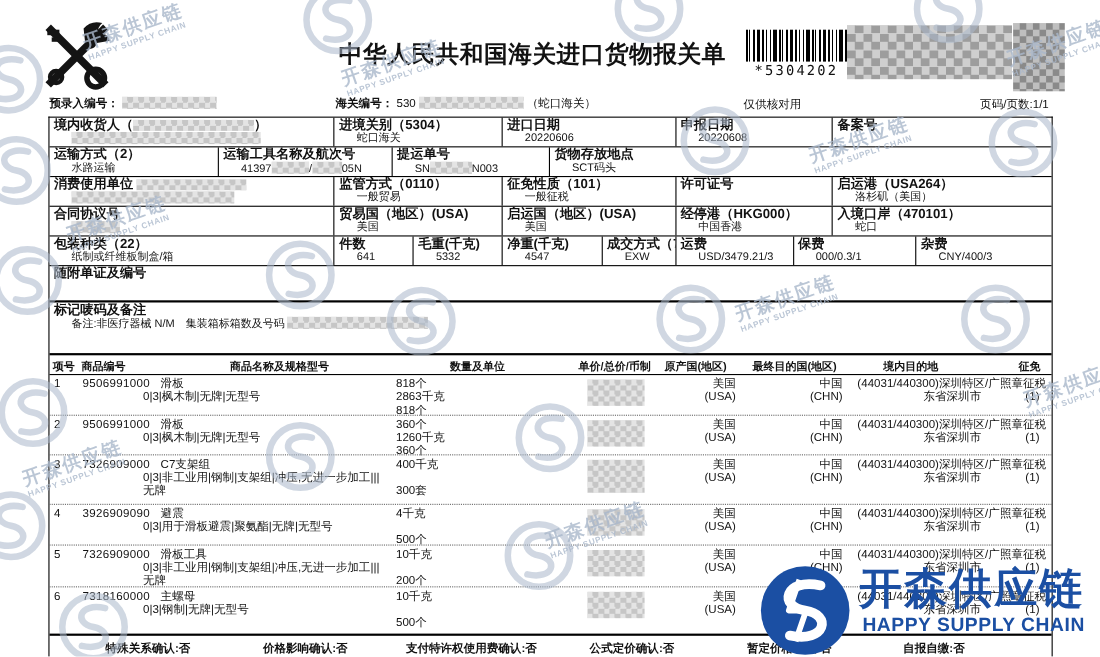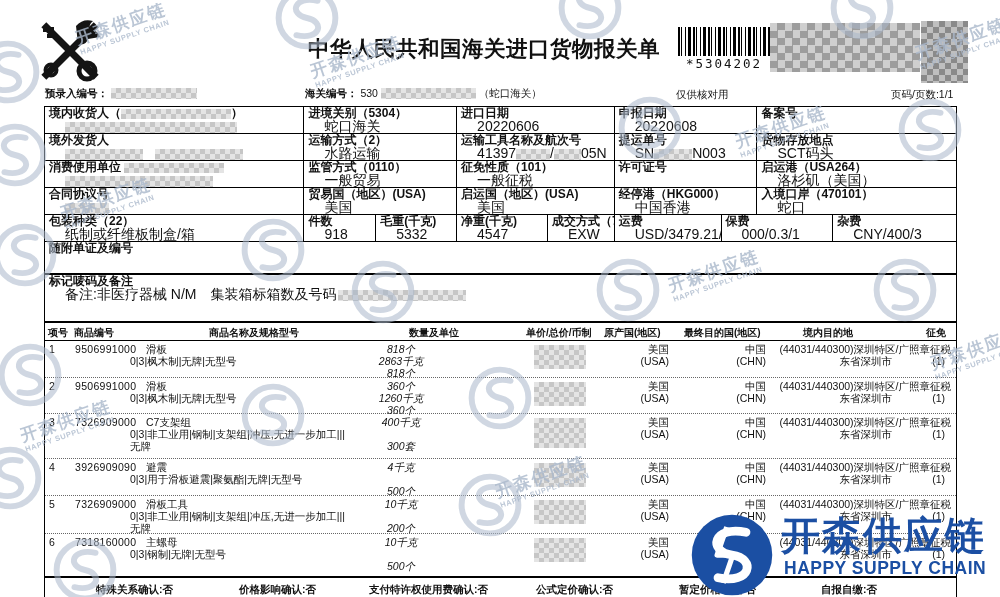--- a/index.html
+++ b/index.html
@@ -32,42 +32,42 @@
   .topline{position:absolute;z-index:2;font-size:10.5px;white-space:nowrap;}
   .toplab{font-weight:bold;margin-top:48px;}
 
   
   #form{position:absolute;left:44px;top:106px;width:913px;height:491px;box-sizing:border-box;
         border:1.6px solid #000;border-bottom:none;z-index:2;}
   .hrow{display:flex;height:27px;border-bottom:1px solid #000;box-sizing:border-box;}
   .cell{box-sizing:border-box;padding:1px 2px 0 4px;overflow:hidden;}
   .cell+.cell{border-left:1px solid #000;}
   .lb{font-size:12px;font-weight:bold;line-height:11.5px;white-space:nowrap;}
-  .vl{font-size:14px;line-height:12.5px;white-space:nowrap;padding-left:16px;}
+  .vl{font-size:10px;line-height:12.5px;white-space:nowrap;padding-left:16px;}
   .w1{width:259px}.w2{width:153px}.w3{width:158px}.w4{width:143px}.w5{width:200px}
   .u1{width:259px}.u2{width:72px}.u3{width:81px}.u4{width:91px}.u5{width:67px}
   .u6{width:107px}.u7{width:112px}.u8{width:124px}
 
   #docs{height:33px;border-bottom:2px solid #000;box-sizing:border-box;padding:1px 4px;overflow:hidden;}
   #marks{height:48px;border-bottom:2px solid #000;box-sizing:border-box;padding:1px 4px;overflow:hidden;}
 
   #ihead{position:relative;height:18px;border-bottom:1px solid #000;box-sizing:border-box;
          font-size:10px;font-weight:bold;}
   #ihead span{position:absolute;top:3px;white-space:nowrap;}
 
   #items{position:relative;}
   .irow{position:relative;font-size:10.5px;line-height:12px;box-sizing:border-box;}
   .irow+.irow{border-top:1px dotted #666;}
   .rh36{height:36px}.rh45{height:45px}.rh37{height:37px}.rh38{height:38px}.rh43{height:43px}
   .i-no{position:absolute;left:4px;top:2px;}
   .i-code{position:absolute;left:30px;top:2px;letter-spacing:.3px;}
   .i-name{position:absolute;left:101px;top:2px;}
   .i-spec{position:absolute;left:85px;top:14px;}
   .i-spec2{position:absolute;left:85px;top:26px;}
-  .i-qty{position:absolute;right:490px;top:2px;width:130px;text-align:center;font-style:italic;}
+  .i-qty{position:absolute;right:466px;top:2px;width:130px;text-align:left;}
   .i-qty div{height:12px;}
   .i-price{position:absolute;left:489px;top:4px;width:52px;height:24px;}
   .i-price.tall{height:30px;}
   .i-origin{position:absolute;right:287px;top:2px;width:80px;text-align:right;}
   .i-dest{position:absolute;right:190px;top:2px;width:80px;text-align:right;}
   .i-dom{position:absolute;right:47px;top:2px;width:250px;text-align:right;}
   .i-dom div:nth-child(2){padding-right:17px;}
   .i-tax{position:absolute;right:5px;top:2px;width:80px;text-align:right;}
   .i-tax div:nth-child(2){padding-right:6px;}
 
@@ -241,27 +241,20 @@
         <div class="lb">申报日期</div>
         <div class="vl">20220608</div>
       </div>
       <div class="cell w5">
         <div class="lb">备案号</div>
         <div class="vl"></div>
       </div>
     </div>
 
     <div class="hrow">
-      <div class="cell w1">
-        <div class="lb">境外发货人</div>
-        <div class="vl">
-          <span class="px px-inline" style="width:78px"></span>
-          <span class="px px-inline" style="width:88px;margin-left:8px"></span>
-        </div>
-      </div>
       <div class="cell w2">
         <div class="lb">运输方式（2）</div>
         <div class="vl">水路运输</div>
       </div>
       <div class="cell w3">
         <div class="lb">运输工具名称及航次号</div>
         <div class="vl">
           <span>41397</span><span class="px px-inline" style="width:34px"></span><span>/</span><span class="px px-inline" style="width:27px"></span><span>05N</span>
         </div>
       </div>
@@ -325,21 +318,21 @@
       </div>
     </div>
 
     <div class="hrow">
       <div class="cell u1">
         <div class="lb">包装种类（22）</div>
         <div class="vl">纸制或纤维板制盒/箱</div>
       </div>
       <div class="cell u2">
         <div class="lb">件数</div>
-        <div class="vl">918</div>
+        <div class="vl">641</div>
       </div>
       <div class="cell u3">
         <div class="lb">毛重(千克)</div>
         <div class="vl">5332</div>
       </div>
       <div class="cell u4">
         <div class="lb">净重(千克)</div>
         <div class="vl">4547</div>
       </div>
       <div class="cell u5">

